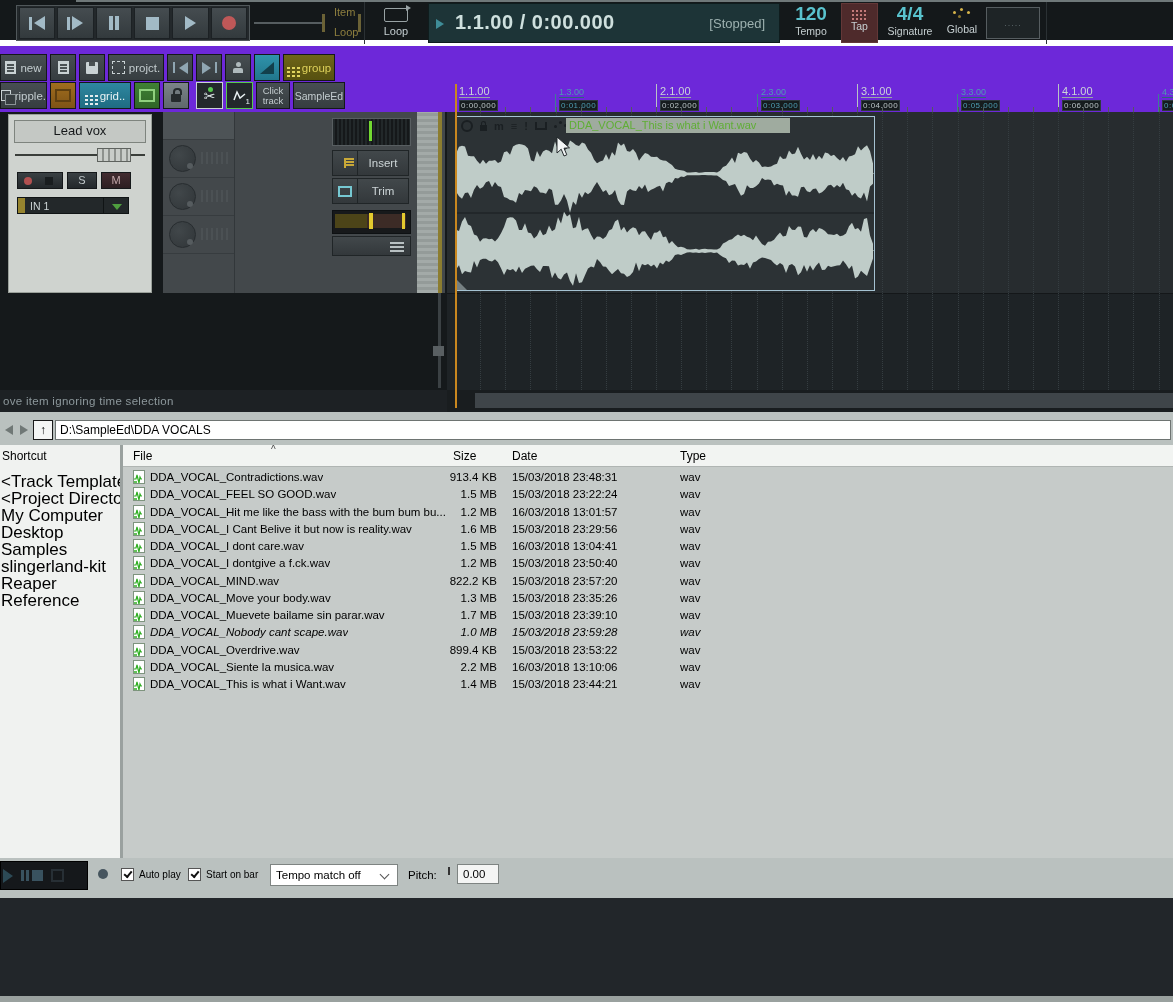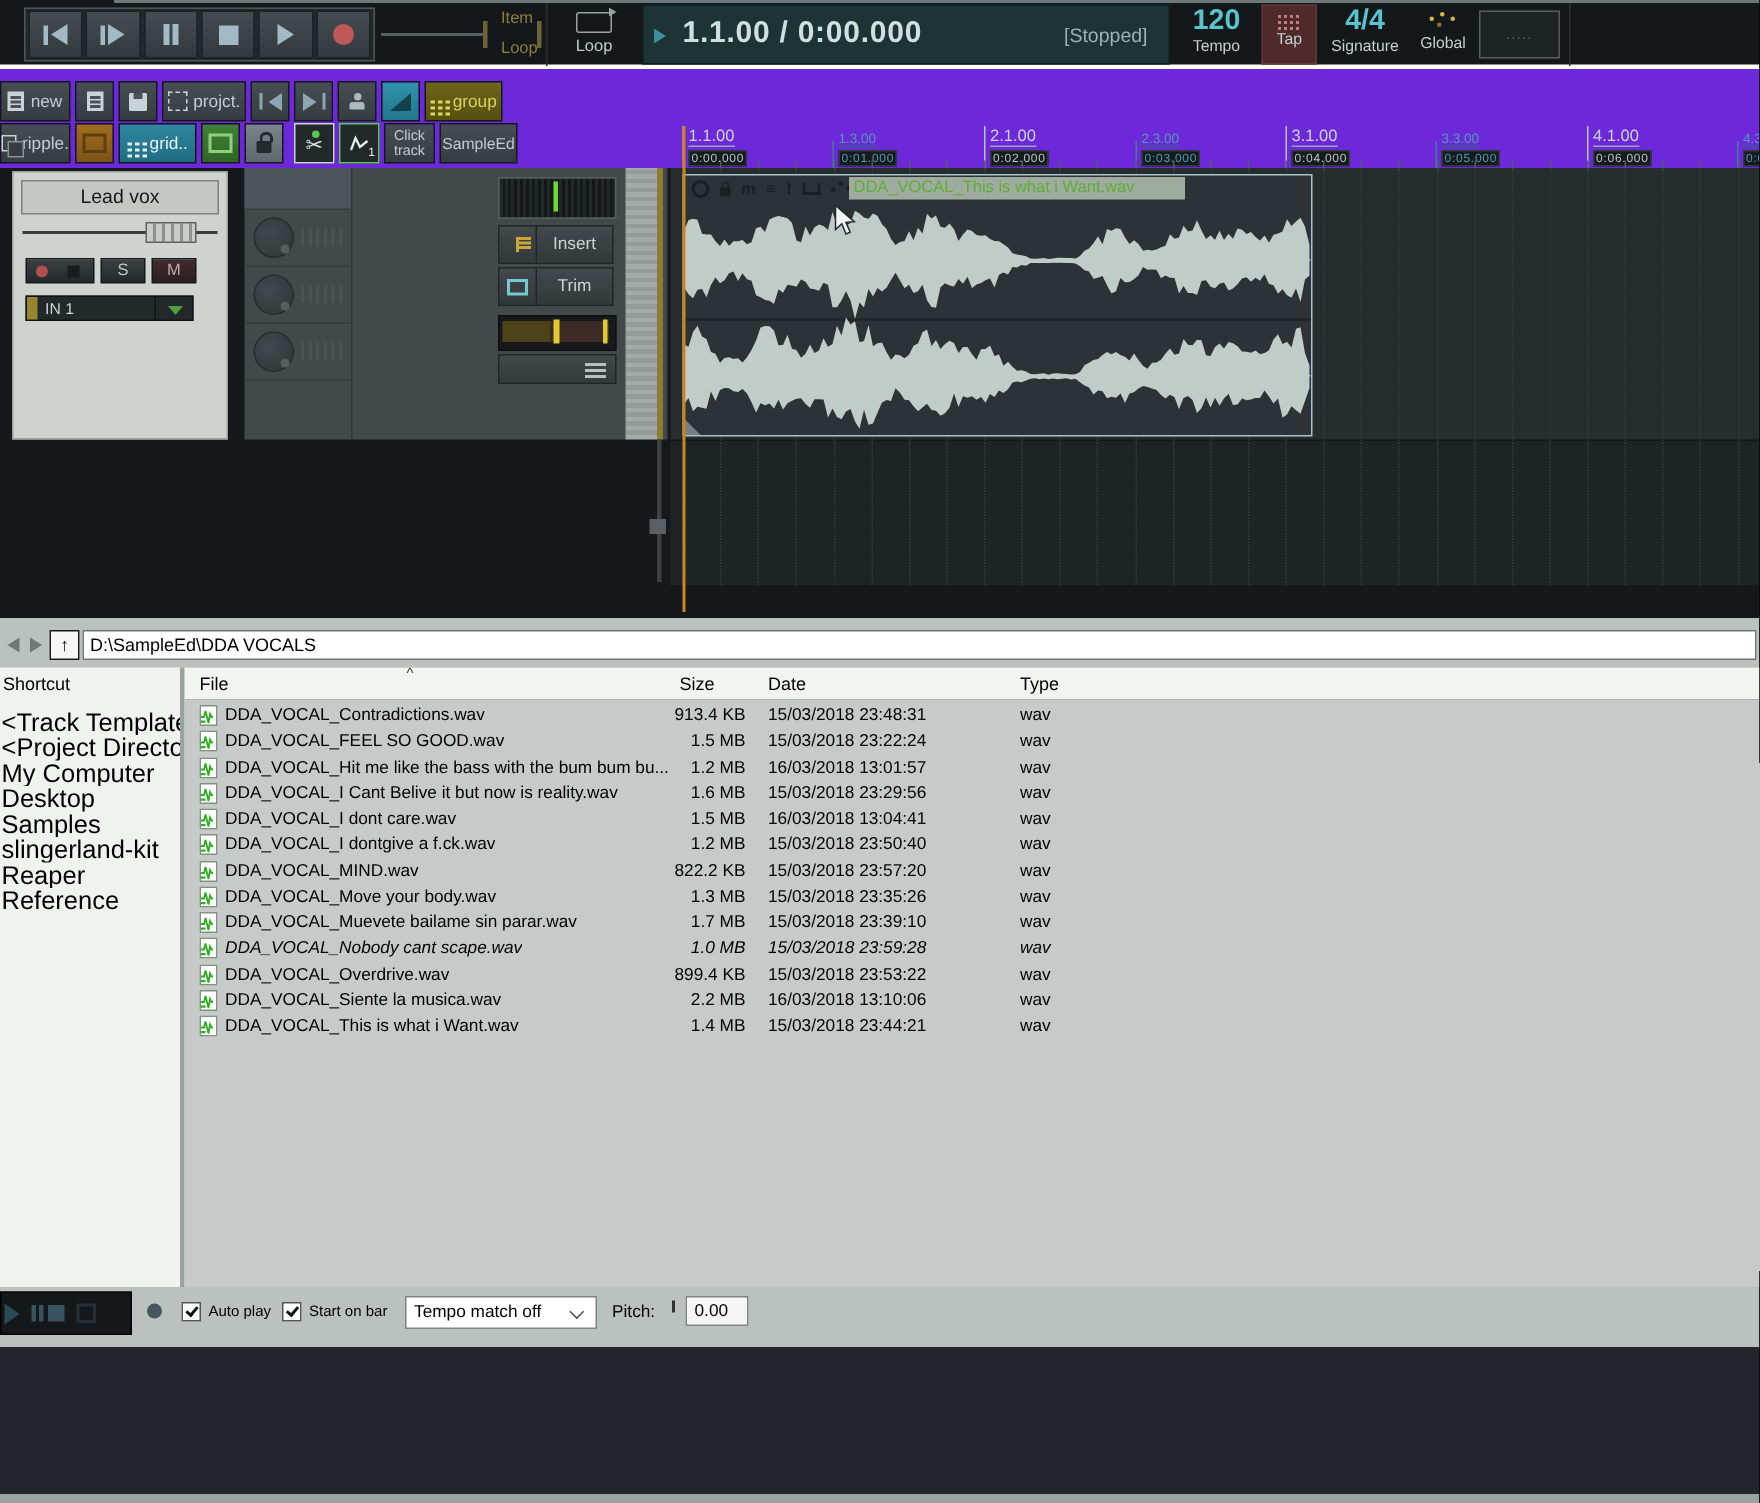--- a/index.html
+++ b/index.html
@@ -1,19 +1,19 @@
 <!DOCTYPE html>
 <html><head>
 <meta charset="utf-8">
 <style>
   html,body{margin:0;padding:0;background:#000;}
   #screen{position:relative;width:1173px;height:1002px;background:#15191b;overflow:hidden;
           font-family:"Liberation Sans",sans-serif;-webkit-font-smoothing:antialiased;}
   
-  #topbar{position:absolute;left:0;top:0;width:1173px;height:46px;background:#14181a;border-bottom:3px solid #ffffff;box-sizing:border-box;}
+  #topbar{position:absolute;left:0;top:0;width:1173px;height:46px;background:#14181a;border-bottom:6px solid #ffffff;box-sizing:border-box;}
   #topbar .hairline{position:absolute;left:76px;top:0;width:1097px;height:2px;background:#6f7879;}
   .tgroup{position:absolute;left:16px;top:5px;width:234px;height:36px;background:#23282b;border:1px solid #50575a;display:flex;align-items:center;padding:1px;box-sizing:border-box;}
   .tbtn{width:35px;height:30px;margin:0 1px;background:linear-gradient(#454c50,#333a3d);border:1px solid #1c2124;display:flex;align-items:center;justify-content:center;gap:2px;position:relative;}
   .bar3{width:3px;height:13px;background:#a2bac6;}
   .tril{width:0;height:0;border-right:11px solid #a2bac6;border-top:7px solid transparent;border-bottom:7px solid transparent;}
   .trir{width:0;height:0;border-left:11px solid #a2bac6;border-top:7px solid transparent;border-bottom:7px solid transparent;}
   .pbar{width:4px;height:14px;background:#a2bac6;}
   .stopsq{width:13px;height:13px;background:#a2bac6;}
   .recdot{width:14px;height:14px;border-radius:50%;background:#bf5858;}
   .vsep{position:absolute;top:2px;width:1px;height:42px;background:#2b3134;}
@@ -493,20 +493,25 @@
       <span class="mtick" style="left:69px;width:3px"></span>
     </div>
     <div class="mmenu"></div>
   </div>
   <div id="vscroll"></div>
   <div id="vtrough"></div>
   <div id="vnub"></div>
 
   <div id="cursor"></div>
 
+  <div id="statusband">
+    <div class="htrough"></div>
+    <span class="status-text">ove item ignoring time selection</span>
+    <div class="hthumb"></div>
+  </div>
 
   <div id="mx">
     <span class="nav-tri nav-back"></span>
     <span class="nav-tri nav-fwd"></span>
     <div class="upbtn">↑</div>
     <div class="pathfield">D:\SampleEd\DDA VOCALS</div>
 
     <div class="shortcuts">
       <div class="sc-header">Shortcut</div>
       <div id="schost">

